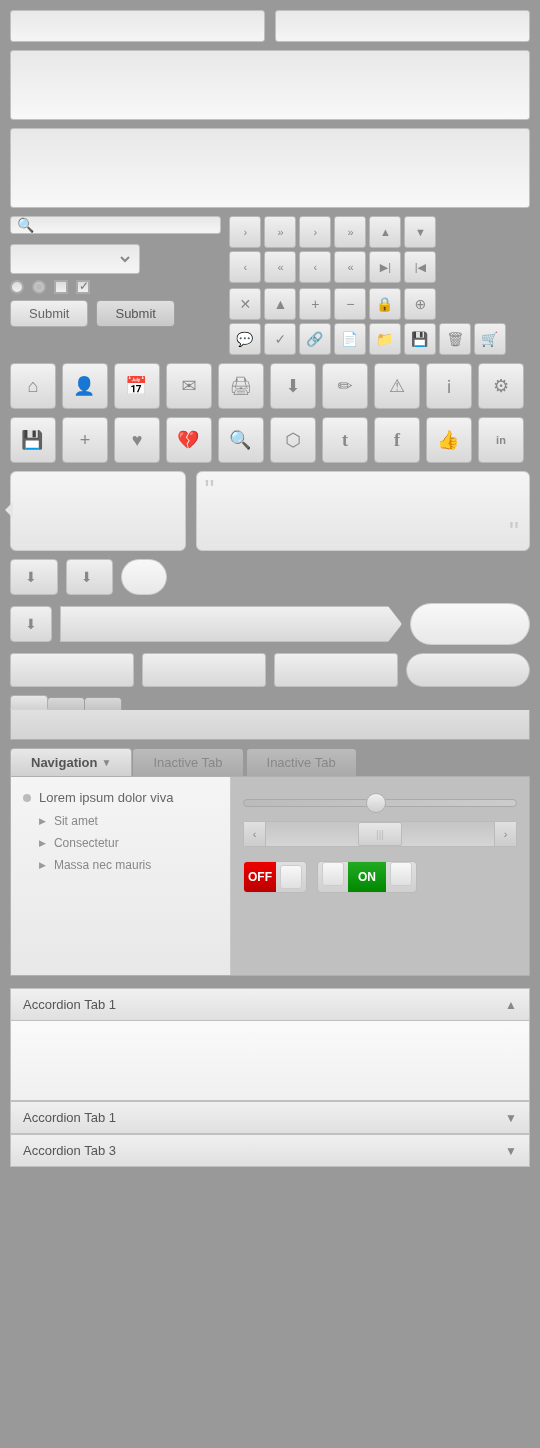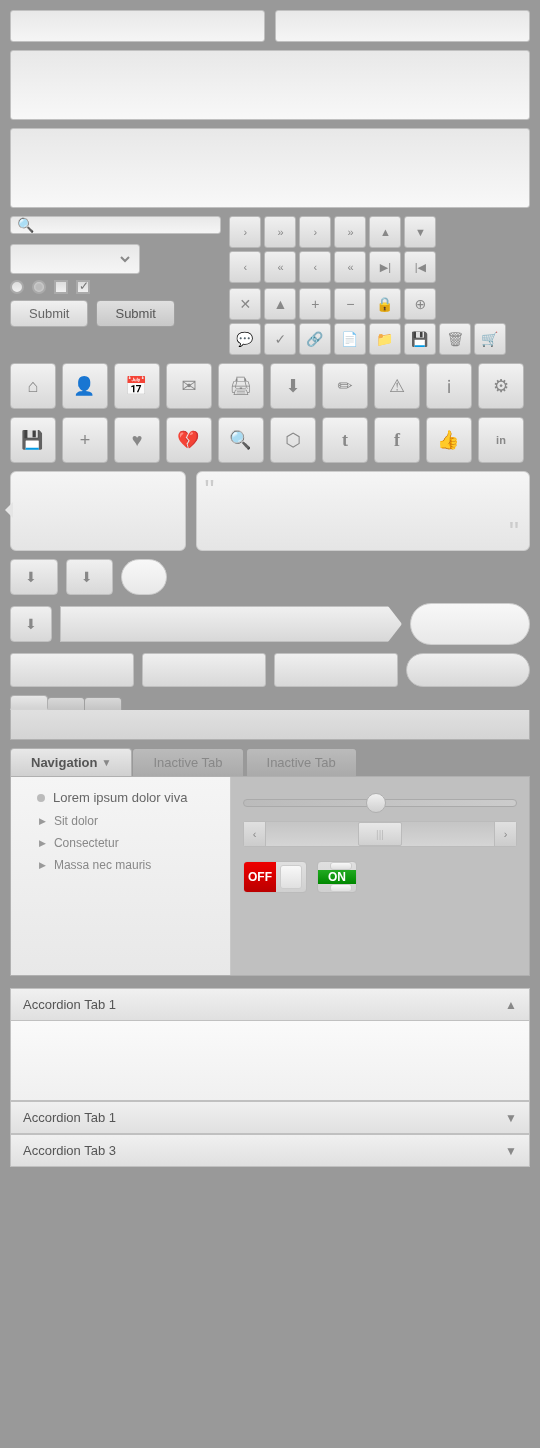--- a/index.html
+++ b/index.html
@@ -356,21 +356,20 @@
       padding: 8px 0;
     }
     .nav-menu-item {
       display: flex;
       align-items: center;
       gap: 8px;
       padding: 5px 12px;
       color: #666;
       font-size: 13px;
       cursor: pointer;
-      margin-left: 14px;
     }
     .nav-menu-subitem {
       display: flex;
       align-items: center;
       gap: 8px;
       padding: 4px 12px 4px 28px;
       color: #888;
       font-size: 12px;
       cursor: pointer;
     }
@@ -488,28 +487,27 @@
     }
     .toggle-off-thumb {
       width: 22px; height: 24px;
       background: linear-gradient(to bottom, #f8f8f8, #e0e0e0);
       border: 1px solid #ccc;
       border-radius: 3px;
       margin: 0 4px;
     }
     .toggle-on {
       display: flex;
-      align-items: flex-end;
+      align-items: flex-start;
       background: linear-gradient(to bottom, #e0e0e0, #d0d0d0);
       border: 1px solid #bbb;
       border-radius: 4px;
       overflow: hidden;
       cursor: pointer;
       height: 32px;
-      flex-direction: column;
     }
     .toggle-on-thumb {
       width: 22px; height: 24px;
       background: linear-gradient(to bottom, #f8f8f8, #e0e0e0);
       border: 1px solid #ccc;
       border-radius: 3px;
       margin: 0 4px;
     }
     .toggle-on-label {
       background: linear-gradient(to bottom, #2a2, #080);
@@ -725,21 +723,21 @@
 
     <div class="tab-content-area">
 
       <div class="nav-menu">
         <div class="nav-menu-item">
           <div class="dot"></div>
           <span>Lorem ipsum dolor viva</span>
         </div>
         <div class="nav-menu-subitem">
           <span class="chevron-right">▶</span>
-          <span>Sit dolor</span>
+          <span>Sit amet</span>
         </div>
         <div class="nav-menu-subitem">
           <span class="chevron-right">▶</span>
           <span>Consectetur</span>
         </div>
         <div class="nav-menu-subitem">
           <span class="chevron-right">▶</span>
           <span>Massa nec mauris</span>
         </div>
       </div>

